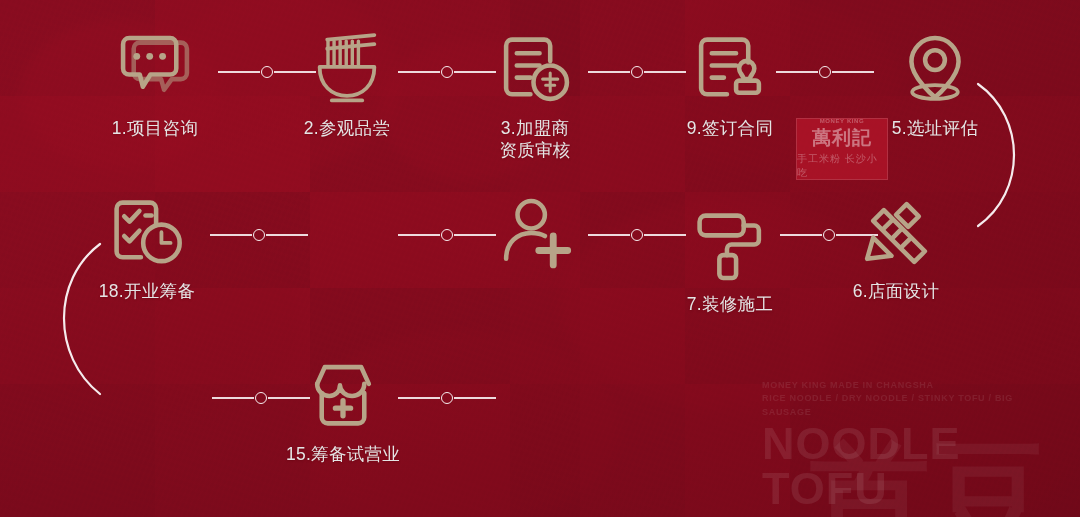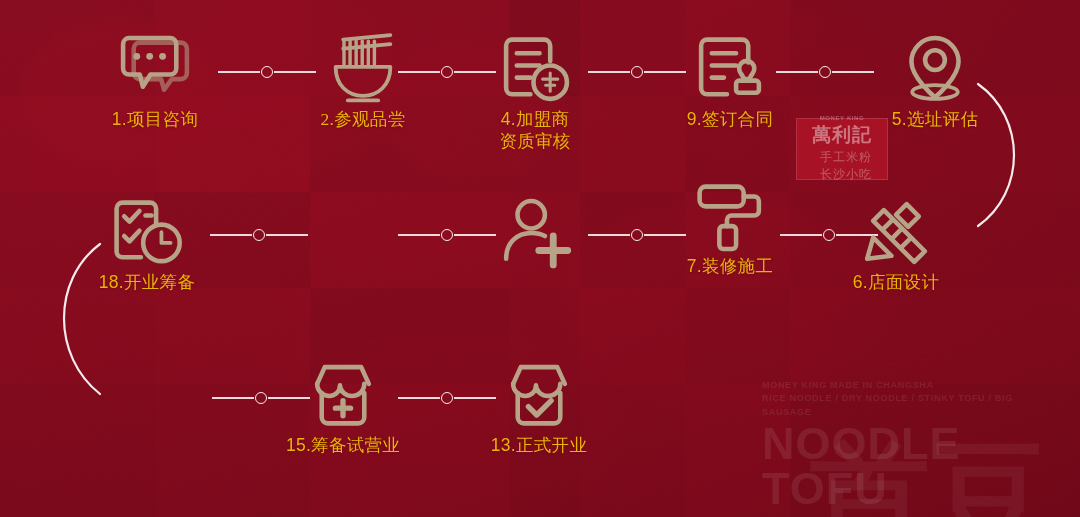--- a/index.html
+++ b/index.html
@@ -60,37 +60,38 @@
   
   .sign{
     position:absolute;left:796px;top:118px;width:92px;height:62px;
     border:1px solid rgba(255,255,255,.13);
     background:rgba(196,26,46,.55);
     display:flex;flex-direction:column;align-items:center;justify-content:center;
     gap:1px;padding:2px 0;box-sizing:border-box;
   }
   .sign .l1{font-size:6px;letter-spacing:.6px;font-weight:bold;color:rgba(255,255,255,.30);}
   .sign .l2{font-size:19px;font-weight:bold;color:rgba(255,255,255,.42);letter-spacing:1px;}
-  .sign .l3{font-size:12px;color:rgba(255,255,255,.30);letter-spacing:1px;margin-left:23px;}
+  .sign .l3{font-size:10px;color:rgba(255,255,255,.30);letter-spacing:1px;}
 
   
   .flow{position:absolute;inset:0;}
 
   .node{
     position:absolute;width:150px;
     display:flex;flex-direction:column;align-items:center;
     text-align:center;
   }
   .node .glyph{
     width:76px;height:76px;display:block;
   }
   .node .glyph svg{display:block;width:76px;height:76px;}
   .node .label{
+    margin-top:9px;
     font-size:17.5px;line-height:1.28;
-    color:#eab308;
+    color:#e5e5e5;
     letter-spacing:.3px;
     white-space:pre-line;
     text-shadow:0 1px 2px rgba(80,0,12,.35);
   }
 
   
   .conn{position:absolute;height:12px;display:flex;align-items:center;}
   .conn .bar{height:1.5px;background:rgba(255,255,255,.85);flex:1;}
   .conn .dot{
     width:10px;height:10px;border-radius:50%;
@@ -239,21 +240,21 @@
           <path d="M30 14 H84 A8 8 0 0 1 92 22 V54 A8 8 0 0 1 84 62 H72 L62 76 L58 62 H30 A8 8 0 0 1 22 54 V22 A8 8 0 0 1 30 14 Z" opacity="0.55"></path>
           <path d="M16 8 H70 A8 8 0 0 1 78 16 V48 A8 8 0 0 1 70 56 H44 L34 72 L30 56 H16 A8 8 0 0 1 8 48 V16 A8 8 0 0 1 16 8 Z"></path>
           <circle cx="26" cy="32" r="4.5" fill="#b7a488" stroke="none"></circle>
           <circle cx="43" cy="32" r="4.5" fill="#b7a488" stroke="none"></circle>
           <circle cx="60" cy="32" r="4.5" fill="#b7a488" stroke="none"></circle>
         </svg>
       </span>
       <div class="label">1.项目咨询</div>
     </div>
 
-    <div class="node" style="left:288px;top:32px;font-family:Liberation Serif, serif;">
+    <div class="node" style="left:272px;top:32px;">
       <span class="glyph">
         <svg viewBox="0 0 100 100" fill="none" stroke="#b7a488" stroke-width="5" stroke-linecap="round" stroke-linejoin="round">
           <path d="M24 10 L86 4" stroke-width="5"></path>
           <path d="M24 22 L86 16" stroke-width="5"></path>
           <path d="M25 12 V44 M33 12 V44 M41 12 V44 M49 12 V44 M57 12 V44 M65 12 V44" stroke-width="4.5"></path>
           <path d="M14 46 H86 C86 70 70 84 50 84 C30 84 14 70 14 46 Z"></path>
           <path d="M30 90 H70" stroke-width="5"></path>
         </svg>
       </span>
       <div class="label">2.参观品尝</div>
@@ -261,21 +262,21 @@
 
     <div class="node" style="left:460px;top:32px;">
       <span class="glyph">
         <svg viewBox="0 0 100 100" fill="none" stroke="#b7a488" stroke-width="6" stroke-linecap="round" stroke-linejoin="round">
           <path d="M70 38 V18 A8 8 0 0 0 62 10 H20 A8 8 0 0 0 12 18 V74 A8 8 0 0 0 20 82 H44"></path>
           <path d="M26 28 H56 M26 44 H56 M26 60 H44"></path>
           <circle cx="70" cy="66" r="22"></circle>
           <path d="M70 54 V78 M60 62 H80 M64 70 H76" stroke-width="4"></path>
         </svg>
       </span>
-      <div class="label">4.加盟商
+      <div class="label">3.加盟商
 资质审核</div>
     </div>
 
     <div class="node" style="left:655px;top:32px;">
       <span class="glyph">
         <svg viewBox="0 0 100 100" fill="none" stroke="#b7a488" stroke-width="6" stroke-linecap="round" stroke-linejoin="round">
           <path d="M74 40 V18 A8 8 0 0 0 66 10 H20 A8 8 0 0 0 12 18 V74 A8 8 0 0 0 20 82 H46"></path>
           <path d="M26 28 H58 M26 44 H58 M26 60 H42"></path>
           <path d="M72 38 a10 10 0 0 1 10 10 c0 7 -6 9 -6 14 h-8 c0 -5 -6 -7 -6 -14 a10 10 0 0 1 10 -10 Z"></path>
           <rect x="58" y="64" width="30" height="16" rx="4"></rect>
@@ -313,21 +314,21 @@
     <div class="node" style="left:460px;top:195px;">
       <span class="glyph">
         <svg viewBox="0 0 100 100" fill="none" stroke="#b7a488" stroke-width="6" stroke-linecap="round" stroke-linejoin="round">
           <circle cx="45" cy="26" r="18"></circle>
           <path d="M12 84 C12 62 27 50 45 50 C52 50 58 51 63 54"></path>
           <path d="M74 54 V92 M55 73 H93" stroke-width="9"></path>
         </svg>
       </span>
     </div>
 
-    <div class="node" style="left:655px;top:179px;">
+    <div class="node" style="left:655px;top:208px;">
       <span class="glyph">
         <svg viewBox="0 0 100 100" fill="none" stroke="#b7a488" stroke-width="6" stroke-linecap="round" stroke-linejoin="round">
           <rect x="10" y="10" width="58" height="26" rx="8"></rect>
           <path d="M68 23 H82 A6 6 0 0 1 88 29 V42 A6 6 0 0 1 82 48 H52 A6 6 0 0 0 46 54 V62"></path>
           <rect x="36" y="62" width="22" height="30" rx="5"></rect>
         </svg>
       </span>
       <div class="label">7.装修施工</div>
     </div>
 
@@ -349,26 +350,15 @@
         <svg viewBox="0 0 100 100" fill="none" stroke="#b7a488" stroke-width="6" stroke-linecap="round" stroke-linejoin="round">
           <path d="M16 34 L26 12 H74 L84 34"></path>
           <path d="M16 34 C16 44 24 50 32 50 C40 50 46 44 46 36 C46 44 54 50 62 50 C70 50 78 44 78 34"></path>
           <path d="M22 46 V78 A8 8 0 0 0 30 86 H70 A8 8 0 0 0 78 78 V46"></path>
           <path d="M50 56 V76 M40 66 H60" stroke-width="7"></path>
         </svg>
       </span>
       <div class="label">15.筹备试营业</div>
     </div>
 
-    <div class="node" style="left:464px;top:358px;">
-      <span class="glyph">
-        <svg viewBox="0 0 100 100" fill="none" stroke="#b7a488" stroke-width="6" stroke-linecap="round" stroke-linejoin="round">
-          <path d="M16 34 L26 12 H74 L84 34"></path>
-          <path d="M16 34 C16 44 24 50 32 50 C40 50 46 44 46 36 C46 44 54 50 62 50 C70 50 78 44 78 34"></path>
-          <path d="M22 46 V78 A8 8 0 0 0 30 86 H70 A8 8 0 0 0 78 78 V46"></path>
-          <path d="M36 64 L47 75 L66 56" stroke-width="7"></path>
-        </svg>
-      </span>
-      <div class="label">13.正式开业</div>
-    </div>
 
   </div>
 </div>
 
 </body></html>

